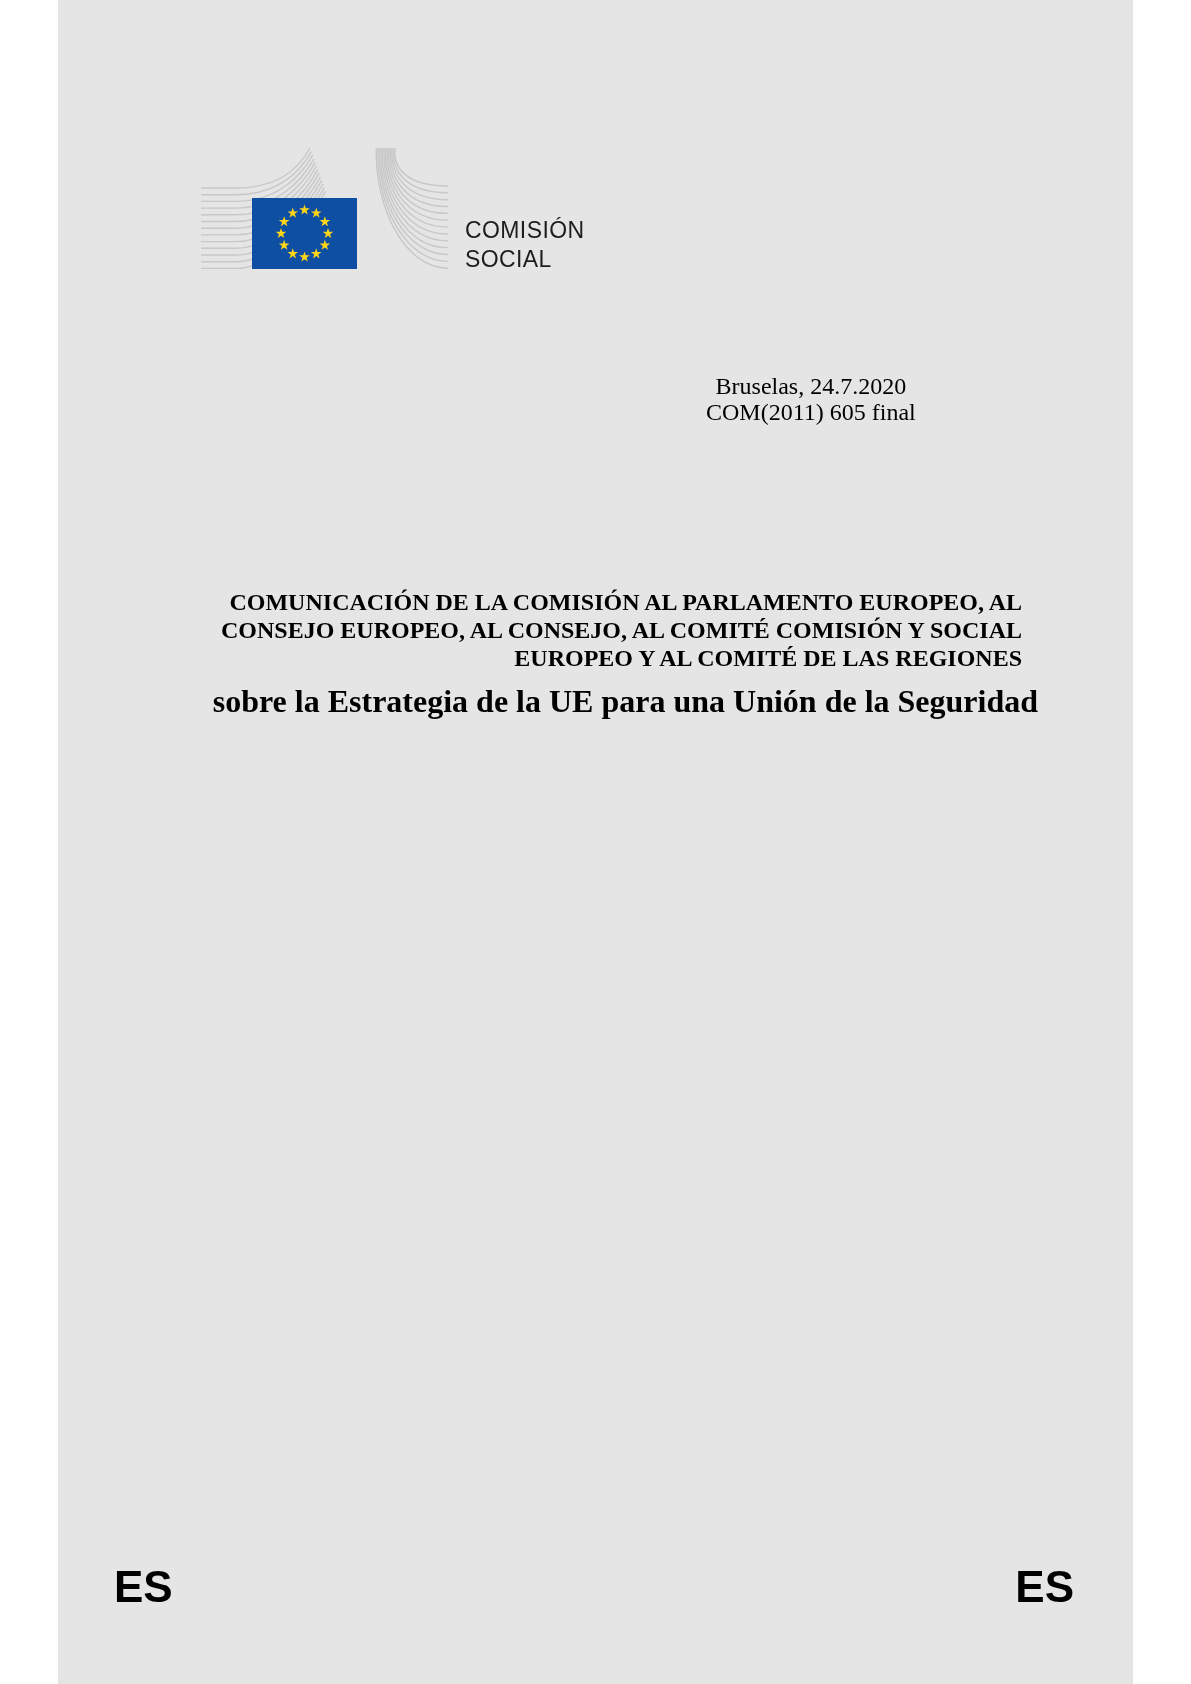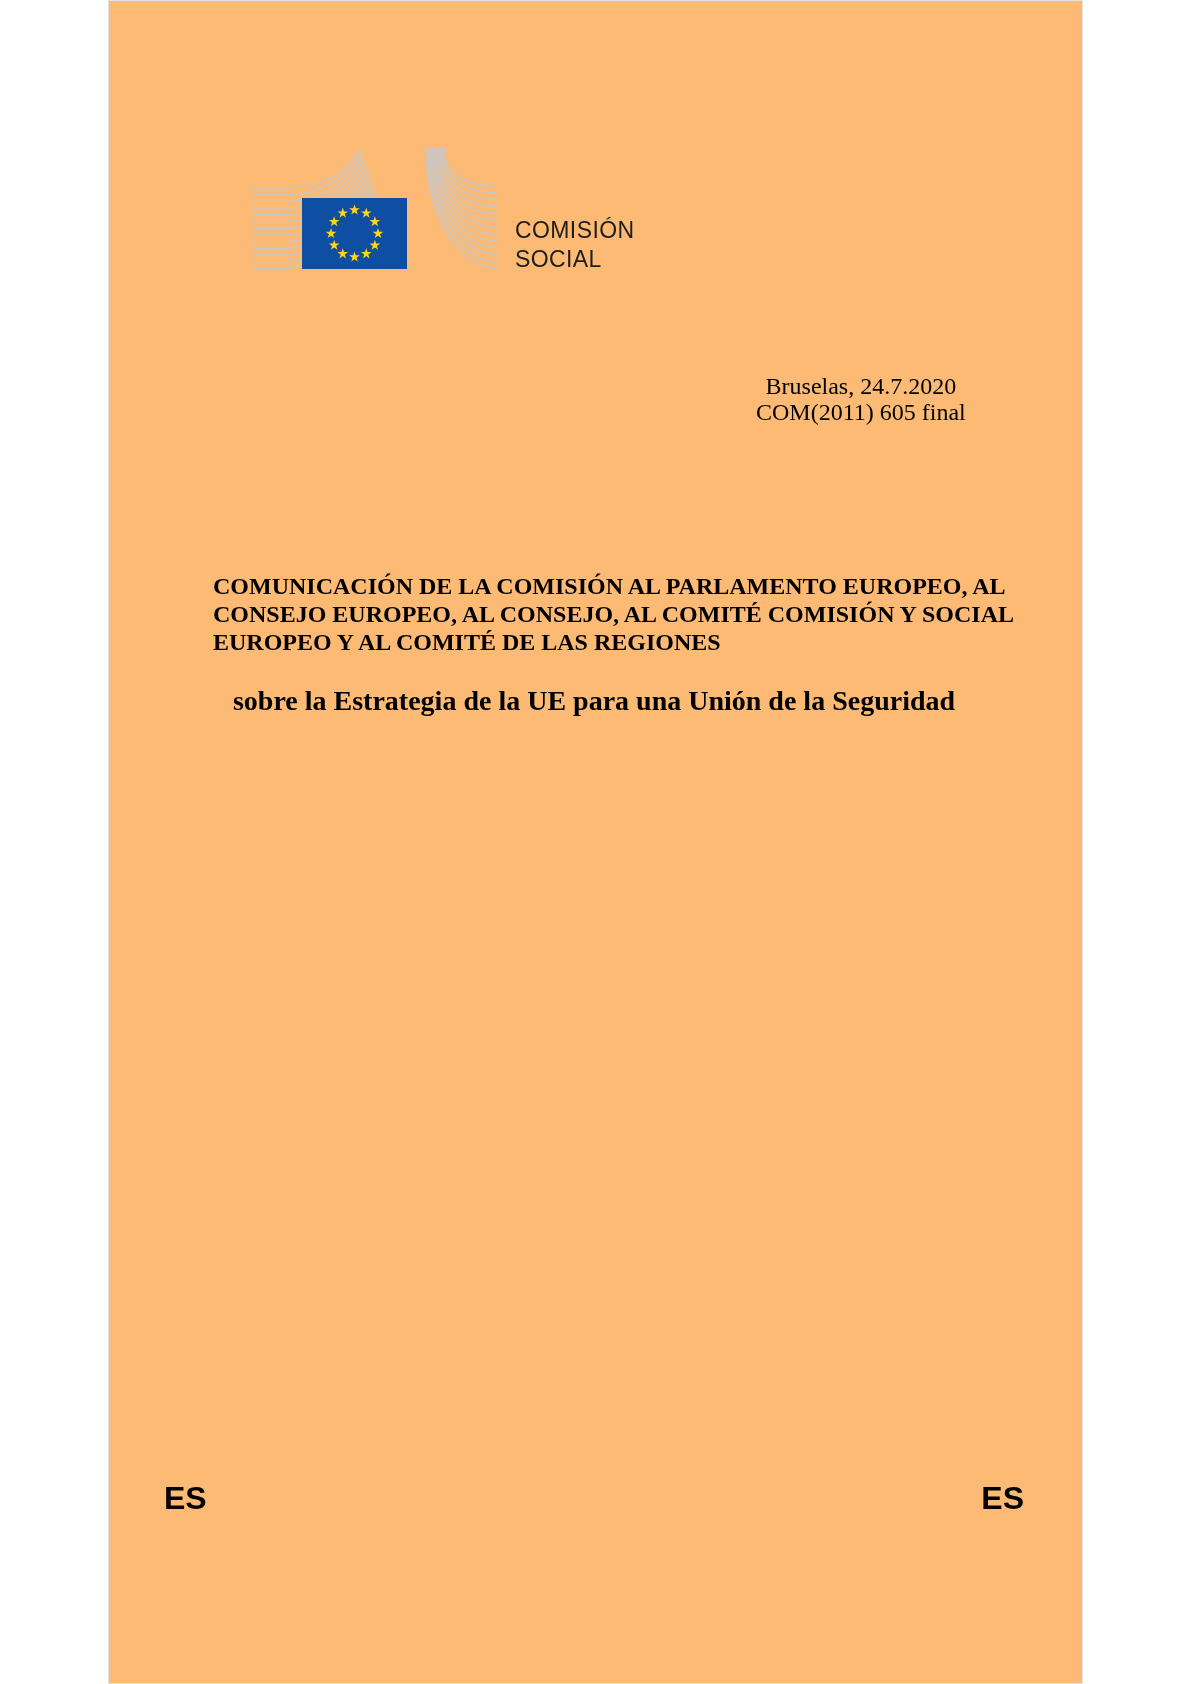--- a/index.html
+++ b/index.html
@@ -1,21 +1,21 @@
 <!DOCTYPE html>
 <html><head>
 <meta charset="utf-8">
 <title>COM(2020) 605 final</title>
 <style>
   html,body { margin:0; padding:0; background:#ffffff; }
   .page {
     position:relative;
-    width:975px; height:1684px;
+    width:1075px; height:1684px;
     margin:0 auto;
-    background:#fdba74;
+    background:#e5e5e5;
     box-shadow: inset 0 0 0 1px #e3e3e3;
     overflow:hidden;
     font-family:"Liberation Serif", serif;
     color:#000000;
   }
   .ec-logo { position:absolute; left:133px; top:140px; width:540px; height:135px; }
   .ec-logo svg { position:absolute; left:0; top:0; }
   .wordmark {
     position:absolute; left:274px; top:76px;
     font-family:"Liberation Sans", sans-serif;
@@ -25,38 +25,38 @@
     white-space:nowrap;
   }
   .meta {
     position:absolute; left:648px; top:373px;
     font-size:24px; line-height:26px;
     white-space:nowrap;
     text-align:center;
   }
   .title {
     position:absolute; left:105px; right:95px; top:572px;
-    margin:0;
-    text-align:left;
+    margin:16px;
+    text-align:right;
     font-size:24px; line-height:28px;
     font-weight:bold;
   }
   .tline { display:block; white-space:nowrap; }
   .subtitle {
     position:absolute; left:92px; right:95px; top:687px;
-    text-align:center;
-    font-size:28px; line-height:28px;
+    text-align:right;
+    font-size:32px; line-height:28px;
     font-weight:bold;
     white-space:nowrap;
   }
   .lang {
-    position:absolute; top:1476px;
+    position:absolute; top:1565px;
     font-family:"Liberation Sans", sans-serif;
     font-weight:bold;
-    font-size:32px; line-height:44px;
+    font-size:44px; line-height:44px;
     color:#000000;
   }
   .lang-left  { left:56px; }
   .lang-right { right:59px; }
 </style>
 </head>
 <body>
 
 <div class="page">
 

